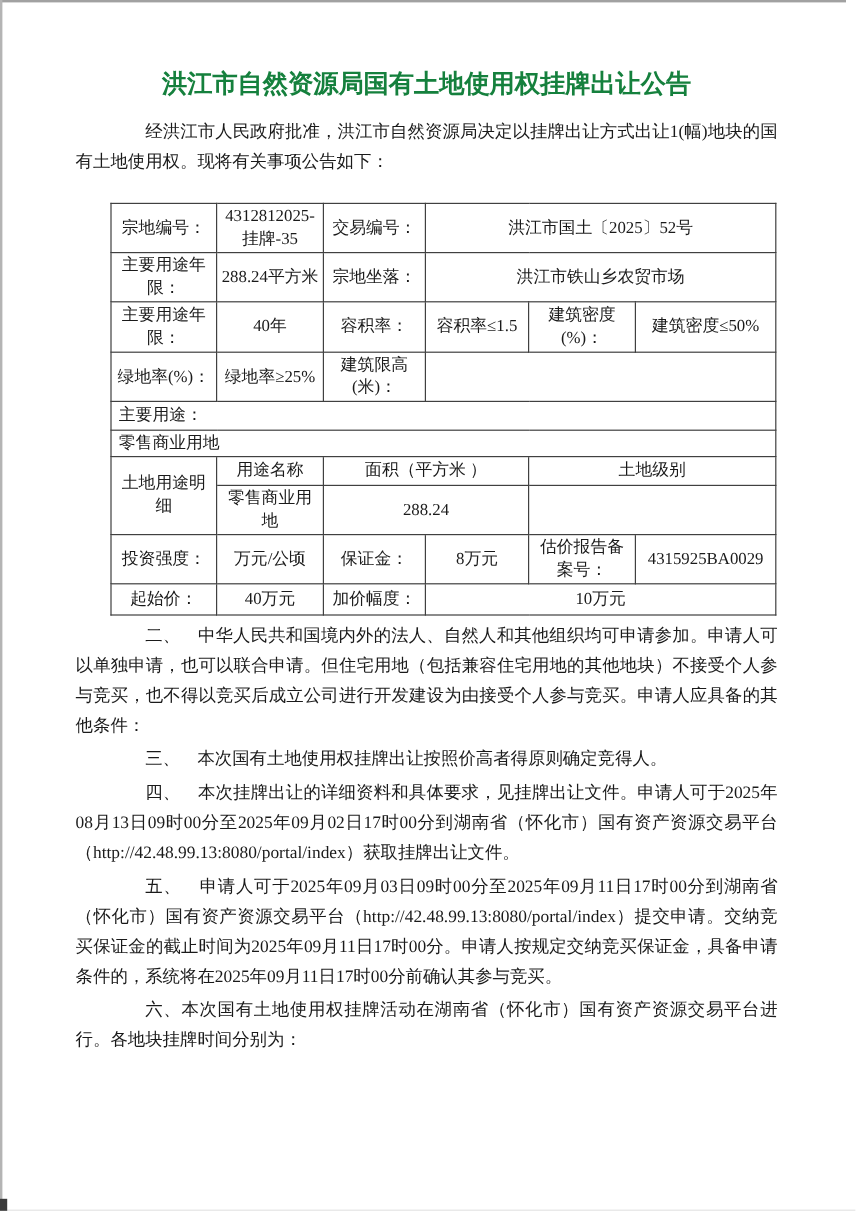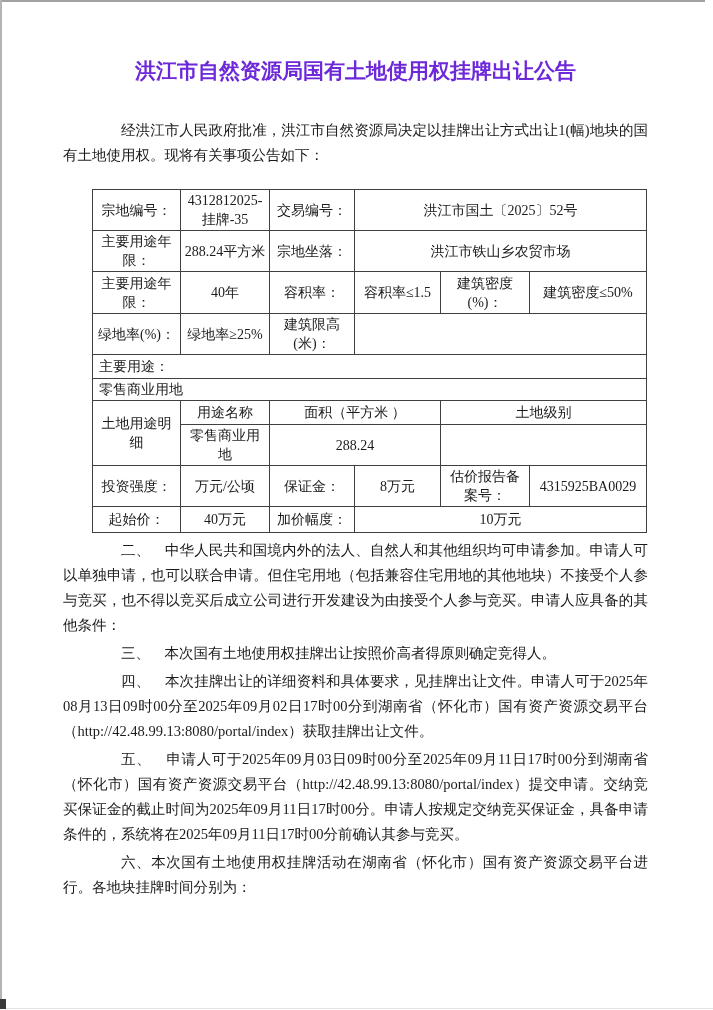--- a/index.html
+++ b/index.html
@@ -18,33 +18,33 @@
 
   .content { padding: 56px 65px 0 63px; }
 
   h1.doc-title, h2.doc-subtitle {
     margin: 0;
     text-align: center;
     font-family: "Liberation Sans", "DejaVu Sans", sans-serif;
     font-weight: bold;
     font-size: 21px;
     line-height: 30px;
-    color: #6d28d9;
+    color: #15803d;
   }
   h2.doc-subtitle { margin-top: 14px; }
 
   .para {
     margin: 0;
     font-size: 14.5px;
     line-height: 25px;
     text-align: justify;
     text-indent: 58px;
     word-break: break-all;
   }
-  .para.intro { margin-top: 32px; }
+  .para.intro { margin-top: 12px; }
   .para.after-table { margin-top: 3px; }
 
   table.parcel-table {
     border-collapse: collapse;
     table-layout: fixed;
     width: 554px;
     margin: 21px 0 5px 29px;
   }
   table.parcel-table td {
     border: 1px solid #404040;

